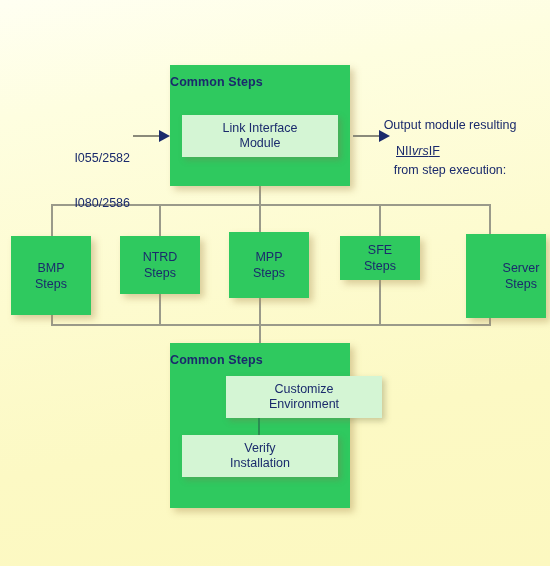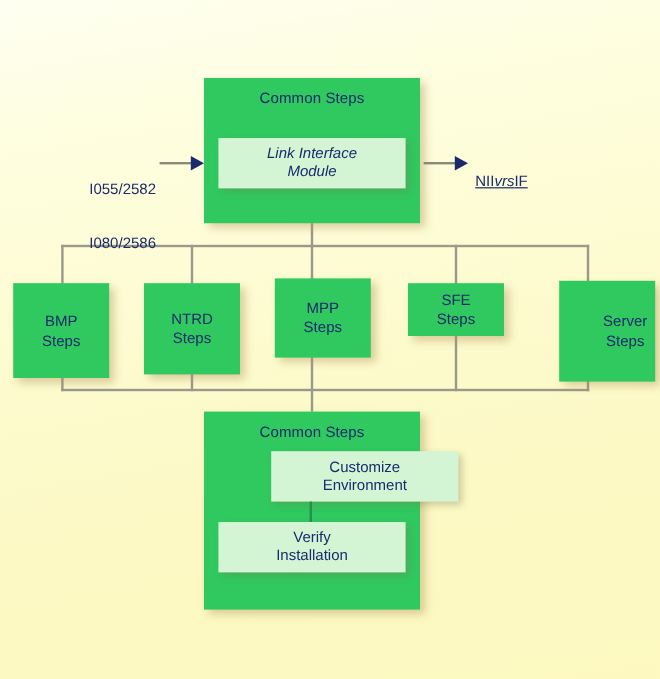--- a/index.html
+++ b/index.html
@@ -48,25 +48,25 @@
     position: absolute;
     background: #2fc95f;
     box-shadow: 4px 4px 7px rgba(170,140,80,0.42);
     box-sizing: border-box;
   }
   .gbox-title {
     position: absolute;
     top: 10px;
     left: 0;
     right: 0;
-    text-align: center;
     color: #1a2a6c;
     font-size: 12.5px;
     line-height: 15px;
     letter-spacing: 0.1px;
+    font-weight: bold;
   }
   .inner {
     position: absolute;
     background: #d4f5d4;
     box-shadow: 3px 3px 6px rgba(120,120,80,0.38);
     color: #1a2a6c;
     font-size: 12.5px;
     line-height: 15px;
     text-align: center;
     display: flex;
@@ -114,44 +114,48 @@
   <div class="line v" style="left:51px; top:204px; height:122px;"></div>
   <div class="line v" style="left:159px; top:204px; height:122px;"></div>
   <div class="line v" style="left:259px; top:204px; height:139px;"></div>
   <div class="line v" style="left:379px; top:204px; height:122px;"></div>
   <div class="line v" style="left:489px; top:204px; height:122px;"></div>
 
   <div class="line h" style="left:51px; top:324px; width:440px;"></div>
 
   <div class="gbox" style="left:170px; top:65px; width:180px; height:121px;">
     <div class="gbox-title">Common Steps</div>
-    <div class="inner" style="left:12px; top:50px; width:156px; height:42px;font-style:italic;">
+    <div class="inner" style="left:12px; top:50px; width:156px; height:42px;">
       <span>Link Interface</span>
       <span>Module</span>
     </div>
   </div>
 
   <div class="txt right" style="left:50px; top:121px; width:80px;">
     <div>I055/2582</div>
     <div>I080/2586</div>
   </div>
   <div class="arrow-shaft" style="left:133px; top:135px; width:27px;"></div>
   <div class="arrow-head" style="left:159px; top:130px;"></div>
 
   <div class="arrow-shaft" style="left:353px; top:135px; width:27px;"></div>
   <div class="arrow-head" style="left:379px; top:130px;"></div>
 
+  <div class="txt center" style="left:365px; top:88px; width:170px;">
+    <div>Output module resulting</div>
+    <div>from step execution:</div>
+  </div>
   <div class="txt" style="left:396px; top:144px;text-decoration:underline;"><span>NII</span><span class="ital">vrs</span><span>IF</span></div>
 
   <div class="step" style="left:11px; top:236px; width:80px; height:79px;">
     <span>BMP</span>
     <span>Steps</span>
   </div>
 
-  <div class="step" style="left:120px; top:236px; width:80px; height:76px;">
+  <div class="step" style="left:120px; top:236px; width:80px; height:58px;">
     <span>NTRD</span>
     <span>Steps</span>
   </div>
 
   <div class="step" style="left:229px; top:232px; width:80px; height:66px;">
     <span>MPP</span>
     <span>Steps</span>
   </div>
 
   <div class="step" style="left:340px; top:236px; width:80px; height:44px;">

